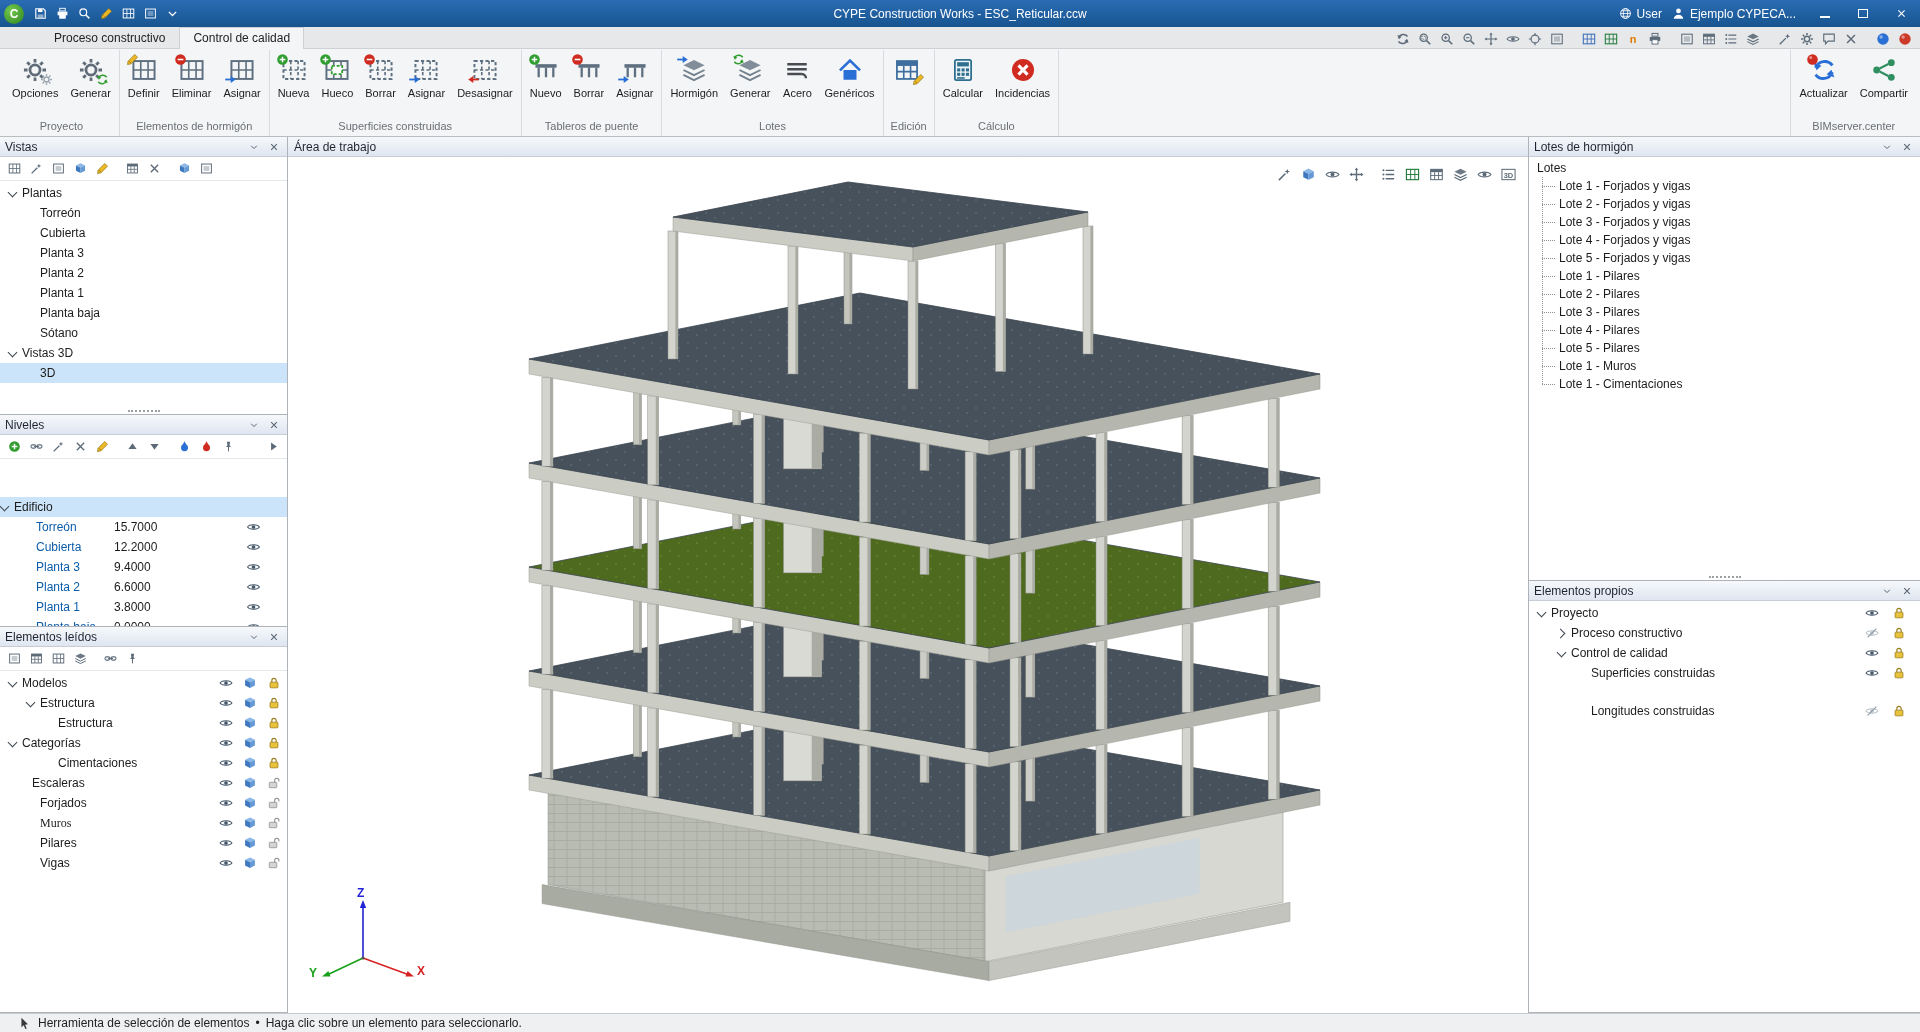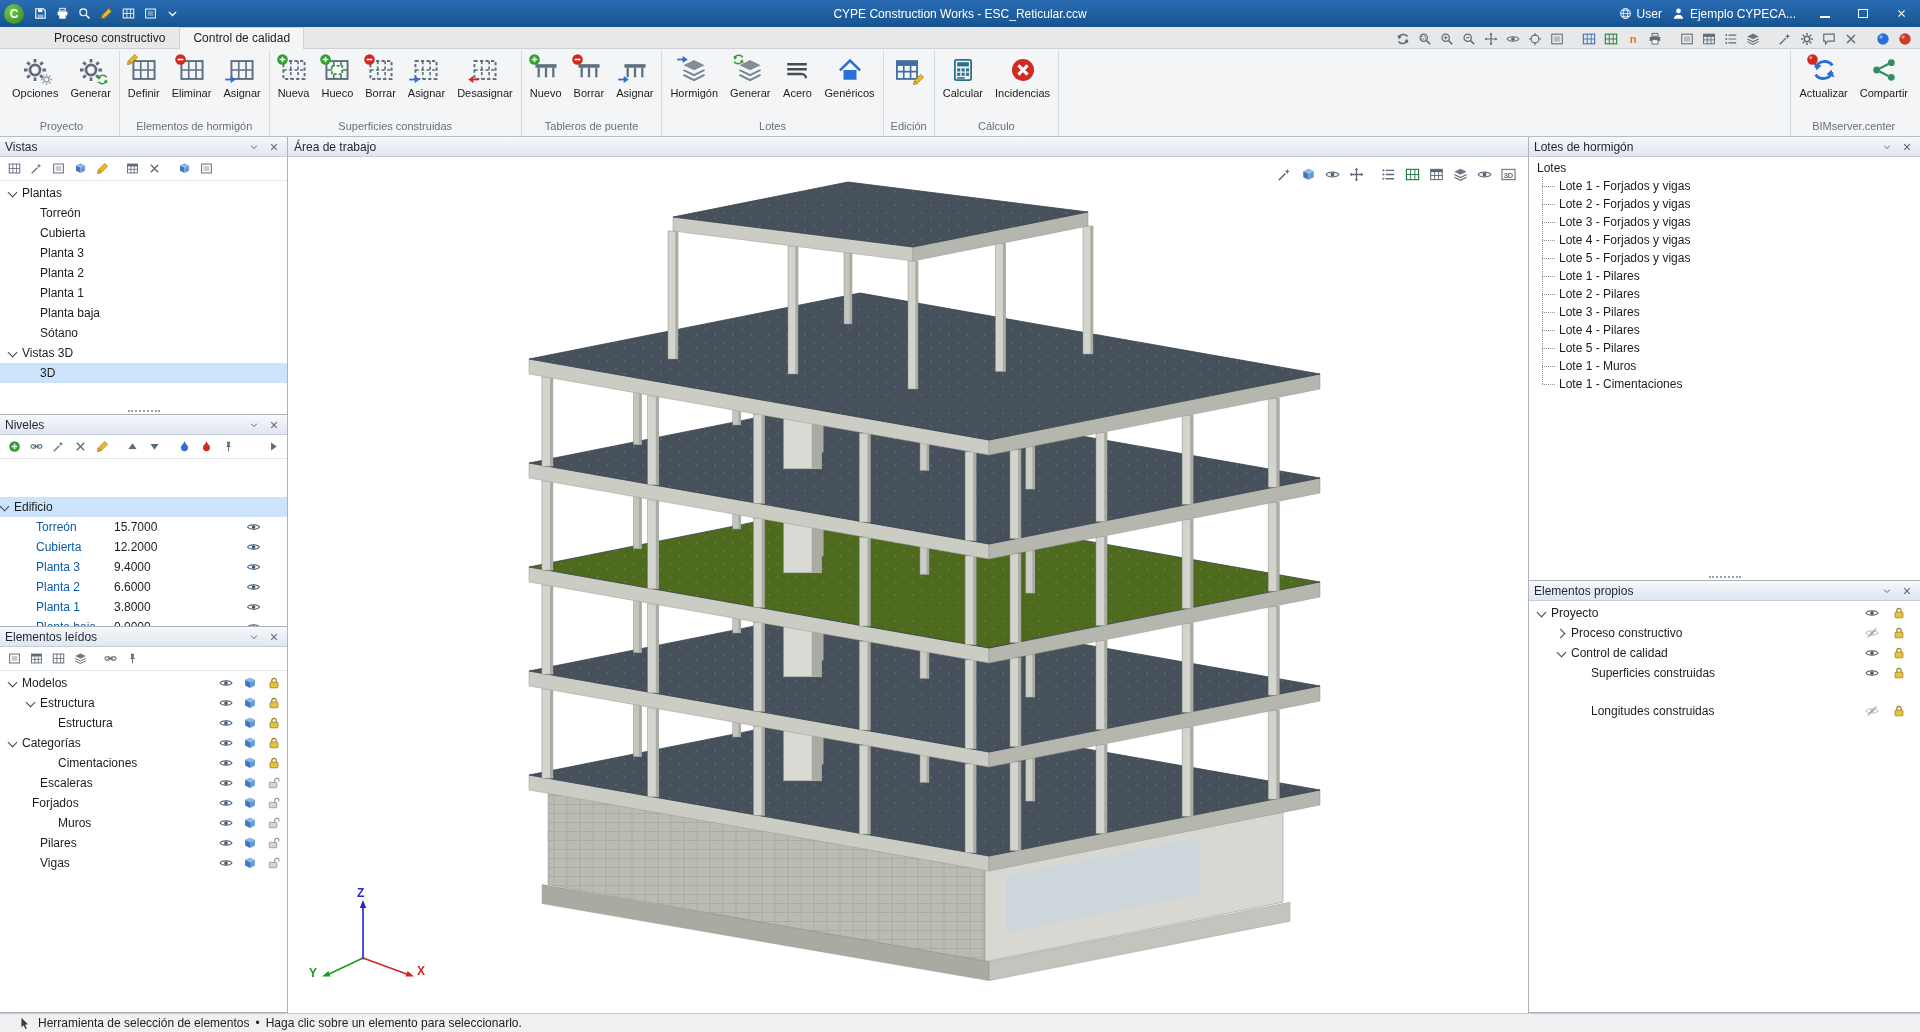--- a/index.html
+++ b/index.html
@@ -1172,63 +1172,63 @@
                     <use href="#s-cube"></use>
                   </svg>
                 </span>
                 <span class="cico">
                   <svg>
                     <use href="#s-lock"></use>
                   </svg>
                 </span>
               </span>
             </div>
-            <div class="trow" style="padding-left: 26px;">
+            <div class="trow" style="padding-left: 18px;">
               <span class="chev leaf"></span>
               <span class="tlabel">Escaleras</span>
               <span class="icluster">
                 <span class="cico">
                   <svg>
                     <use href="#s-eye"></use>
                   </svg>
                 </span>
                 <span class="cico">
                   <svg>
                     <use href="#s-cube"></use>
                   </svg>
                 </span>
                 <span class="cico">
                   <svg>
                     <use href="#s-lockopen"></use>
                   </svg>
                 </span>
               </span>
             </div>
-            <div class="trow" style="padding-left: 18px;">
+            <div class="trow" style="padding-left: 26px;">
               <span class="chev leaf"></span>
               <span class="tlabel">Forjados</span>
               <span class="icluster">
                 <span class="cico">
                   <svg>
                     <use href="#s-eye"></use>
                   </svg>
                 </span>
                 <span class="cico">
                   <svg>
                     <use href="#s-cube"></use>
                   </svg>
                 </span>
                 <span class="cico">
                   <svg>
                     <use href="#s-lockopen"></use>
                   </svg>
                 </span>
               </span>
             </div>
-            <div class="trow" style="padding-left: 44px;">
+            <div class="trow" style="padding-left: 26px; font-family: Liberation Serif, serif;">
               <span class="chev leaf"></span>
               <span class="tlabel">Muros</span>
               <span class="icluster">
                 <span class="cico">
                   <svg>
                     <use href="#s-eye"></use>
                   </svg>
                 </span>
                 <span class="cico">
                   <svg>

